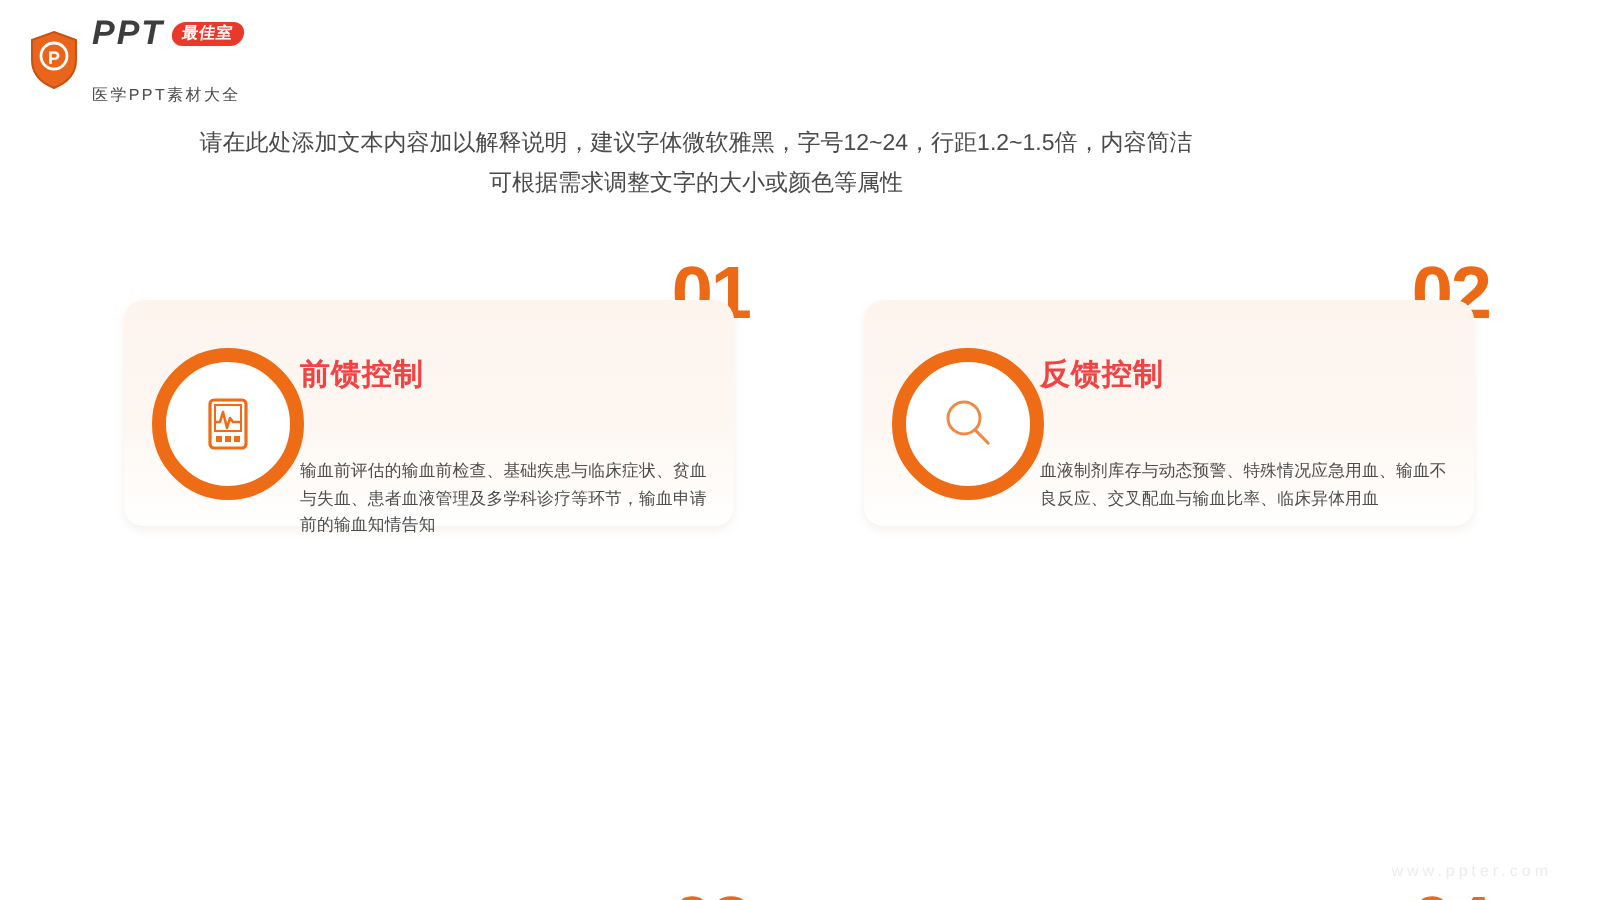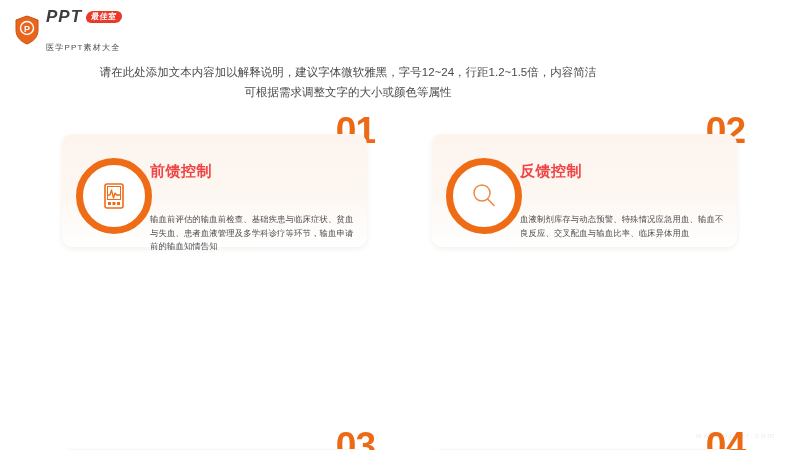--- a/index.html
+++ b/index.html
@@ -31,21 +31,21 @@
     position:absolute;left:0;top:16px;width:800px;text-align:center;
     font-size:29px;font-weight:bold;color:#3c3c3c;letter-spacing:2px;
   }
   .subtitle{
     position:absolute;left:0;top:62px;width:696px;text-align:center;
     font-size:11.5px;color:#4a4a4a;line-height:20px;
   }
   .subtitle div{white-space:nowrap;}
 
   
-  .grid{position:absolute;left:0;top:112px;width:788px;}
+  .grid{position:absolute;left:0;top:128px;width:788px;}
   .row{position:relative;height:150px;}
   .card-wrap{position:absolute;width:305px;height:150px;}
   .c1{left:62px;top:0;}
   .c2{left:432px;top:0;}
   .c3{left:62px;top:165px;}
   .c4{left:432px;top:165px;}
 
   .bignum{
     position:absolute;right:-8px;top:0px;
     font-size:37px;font-weight:bold;color:#ec6a16;

